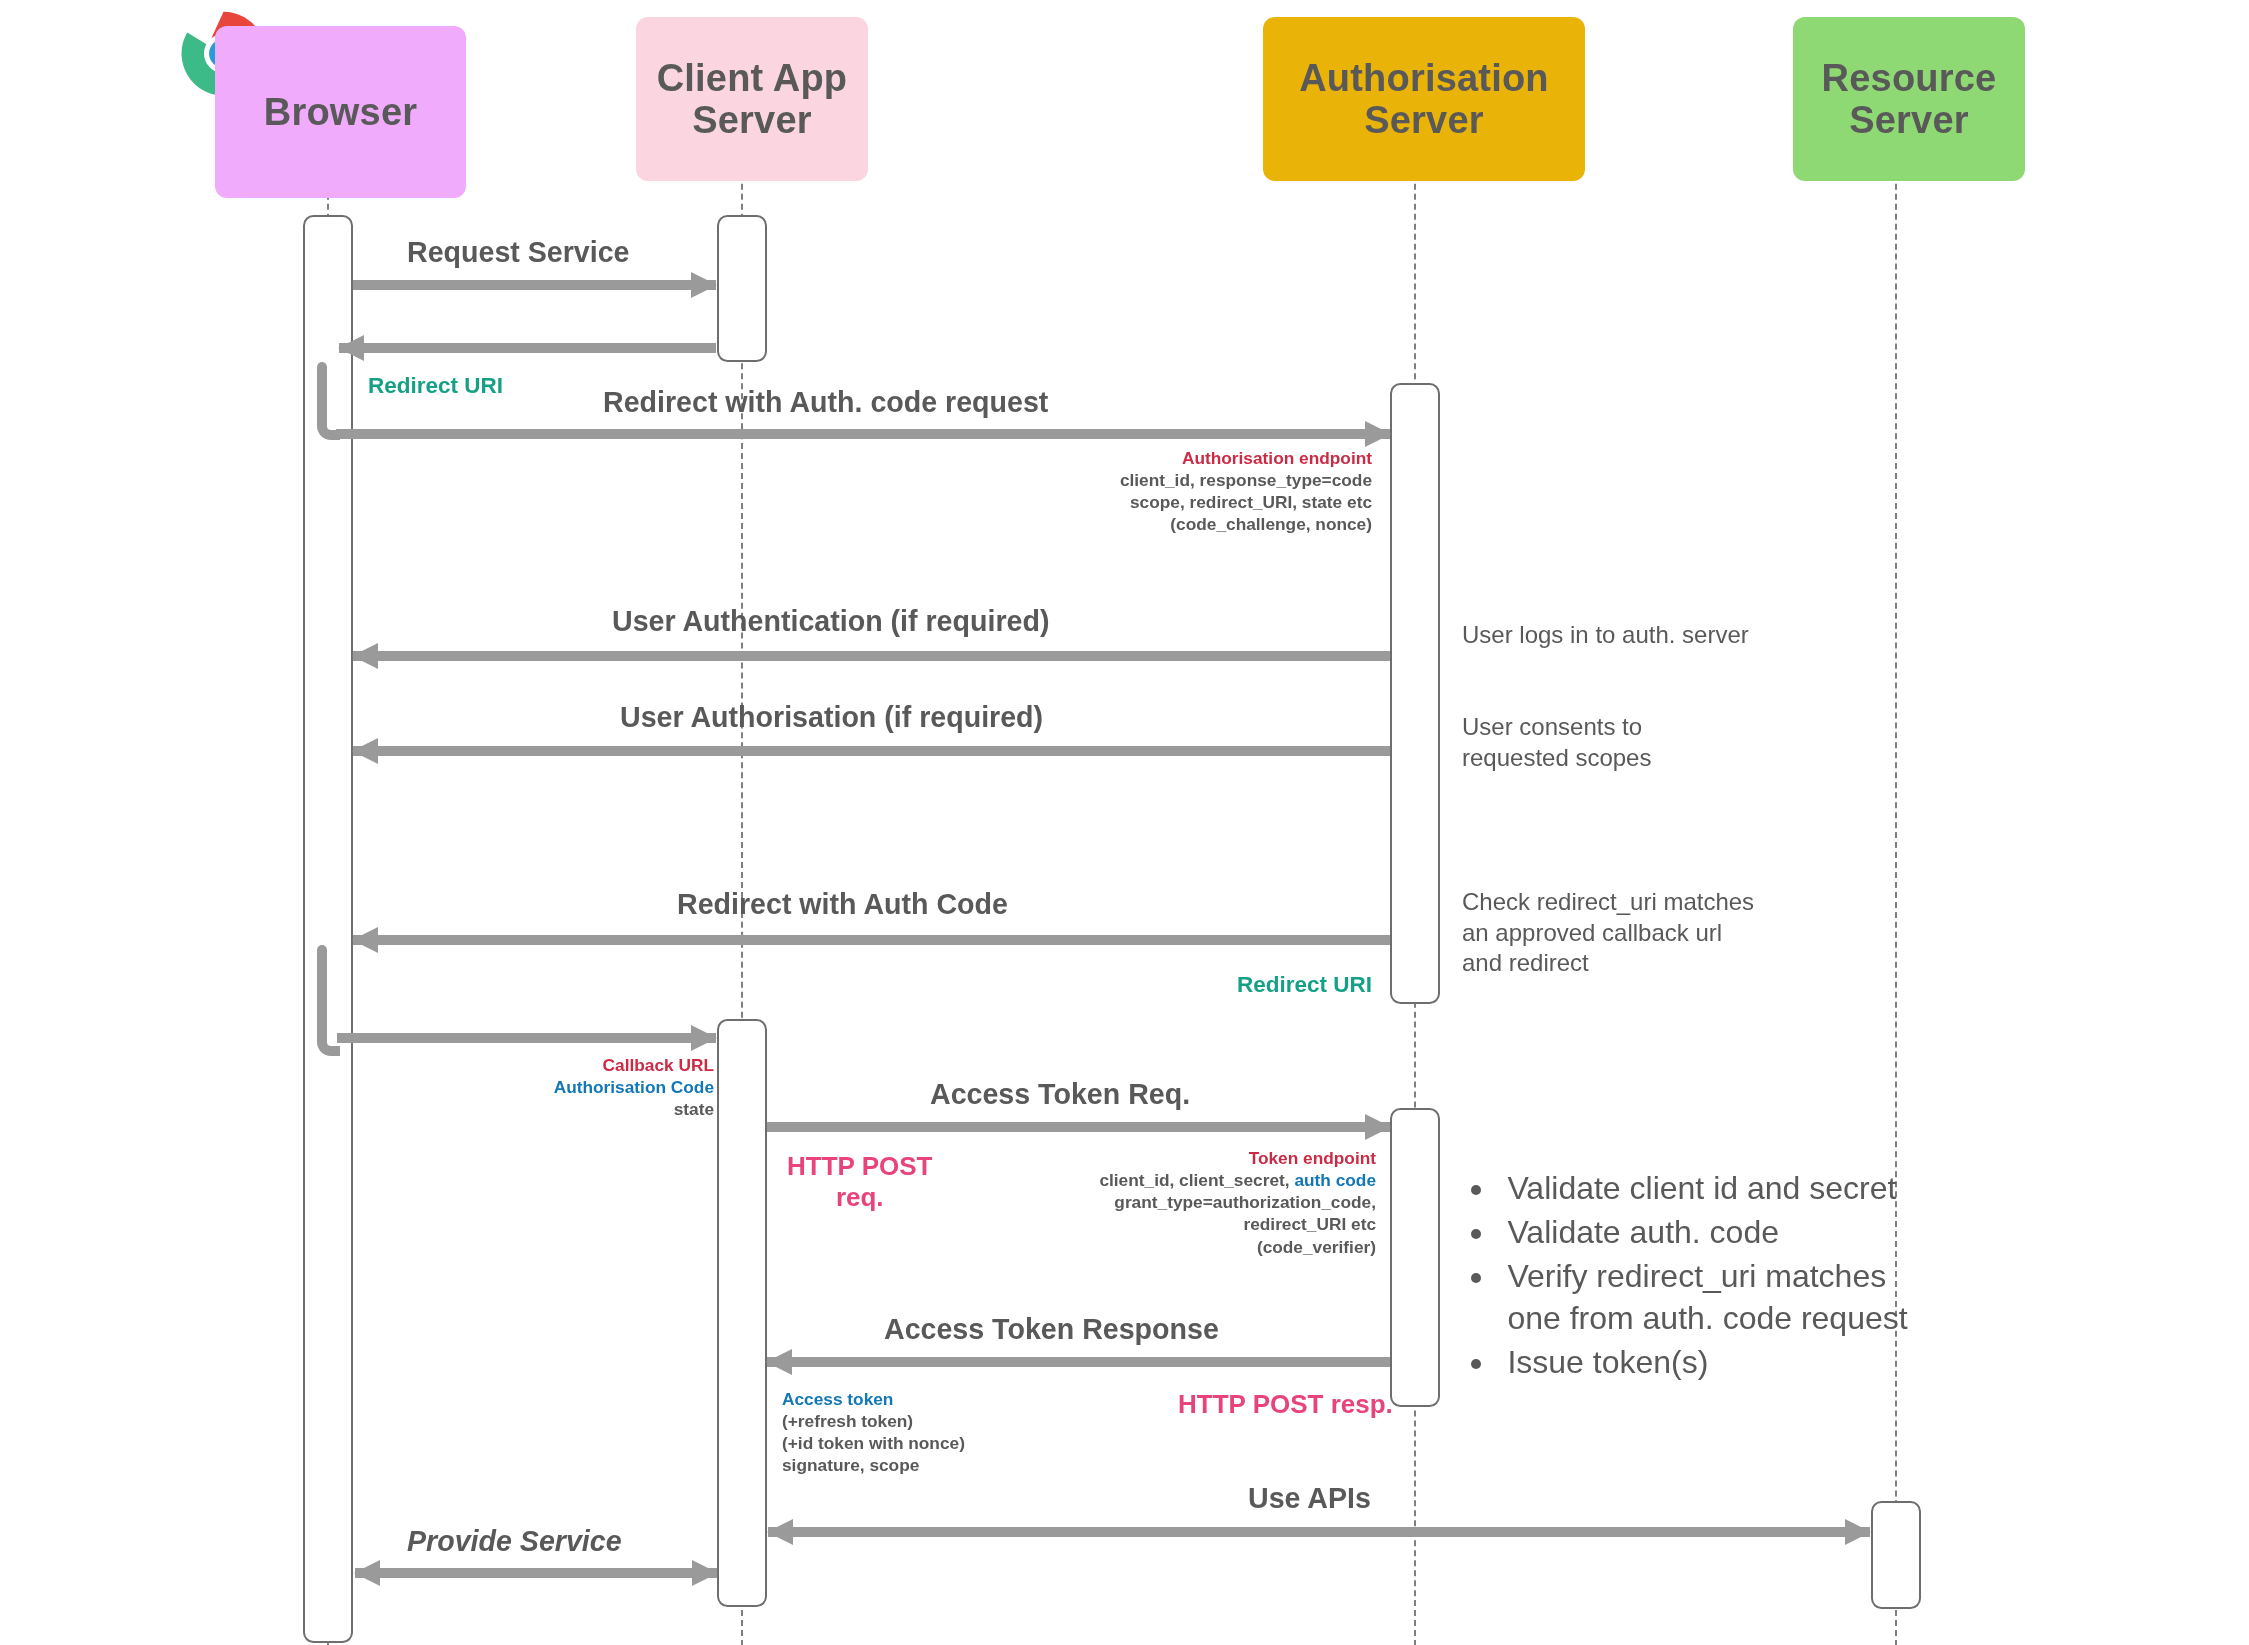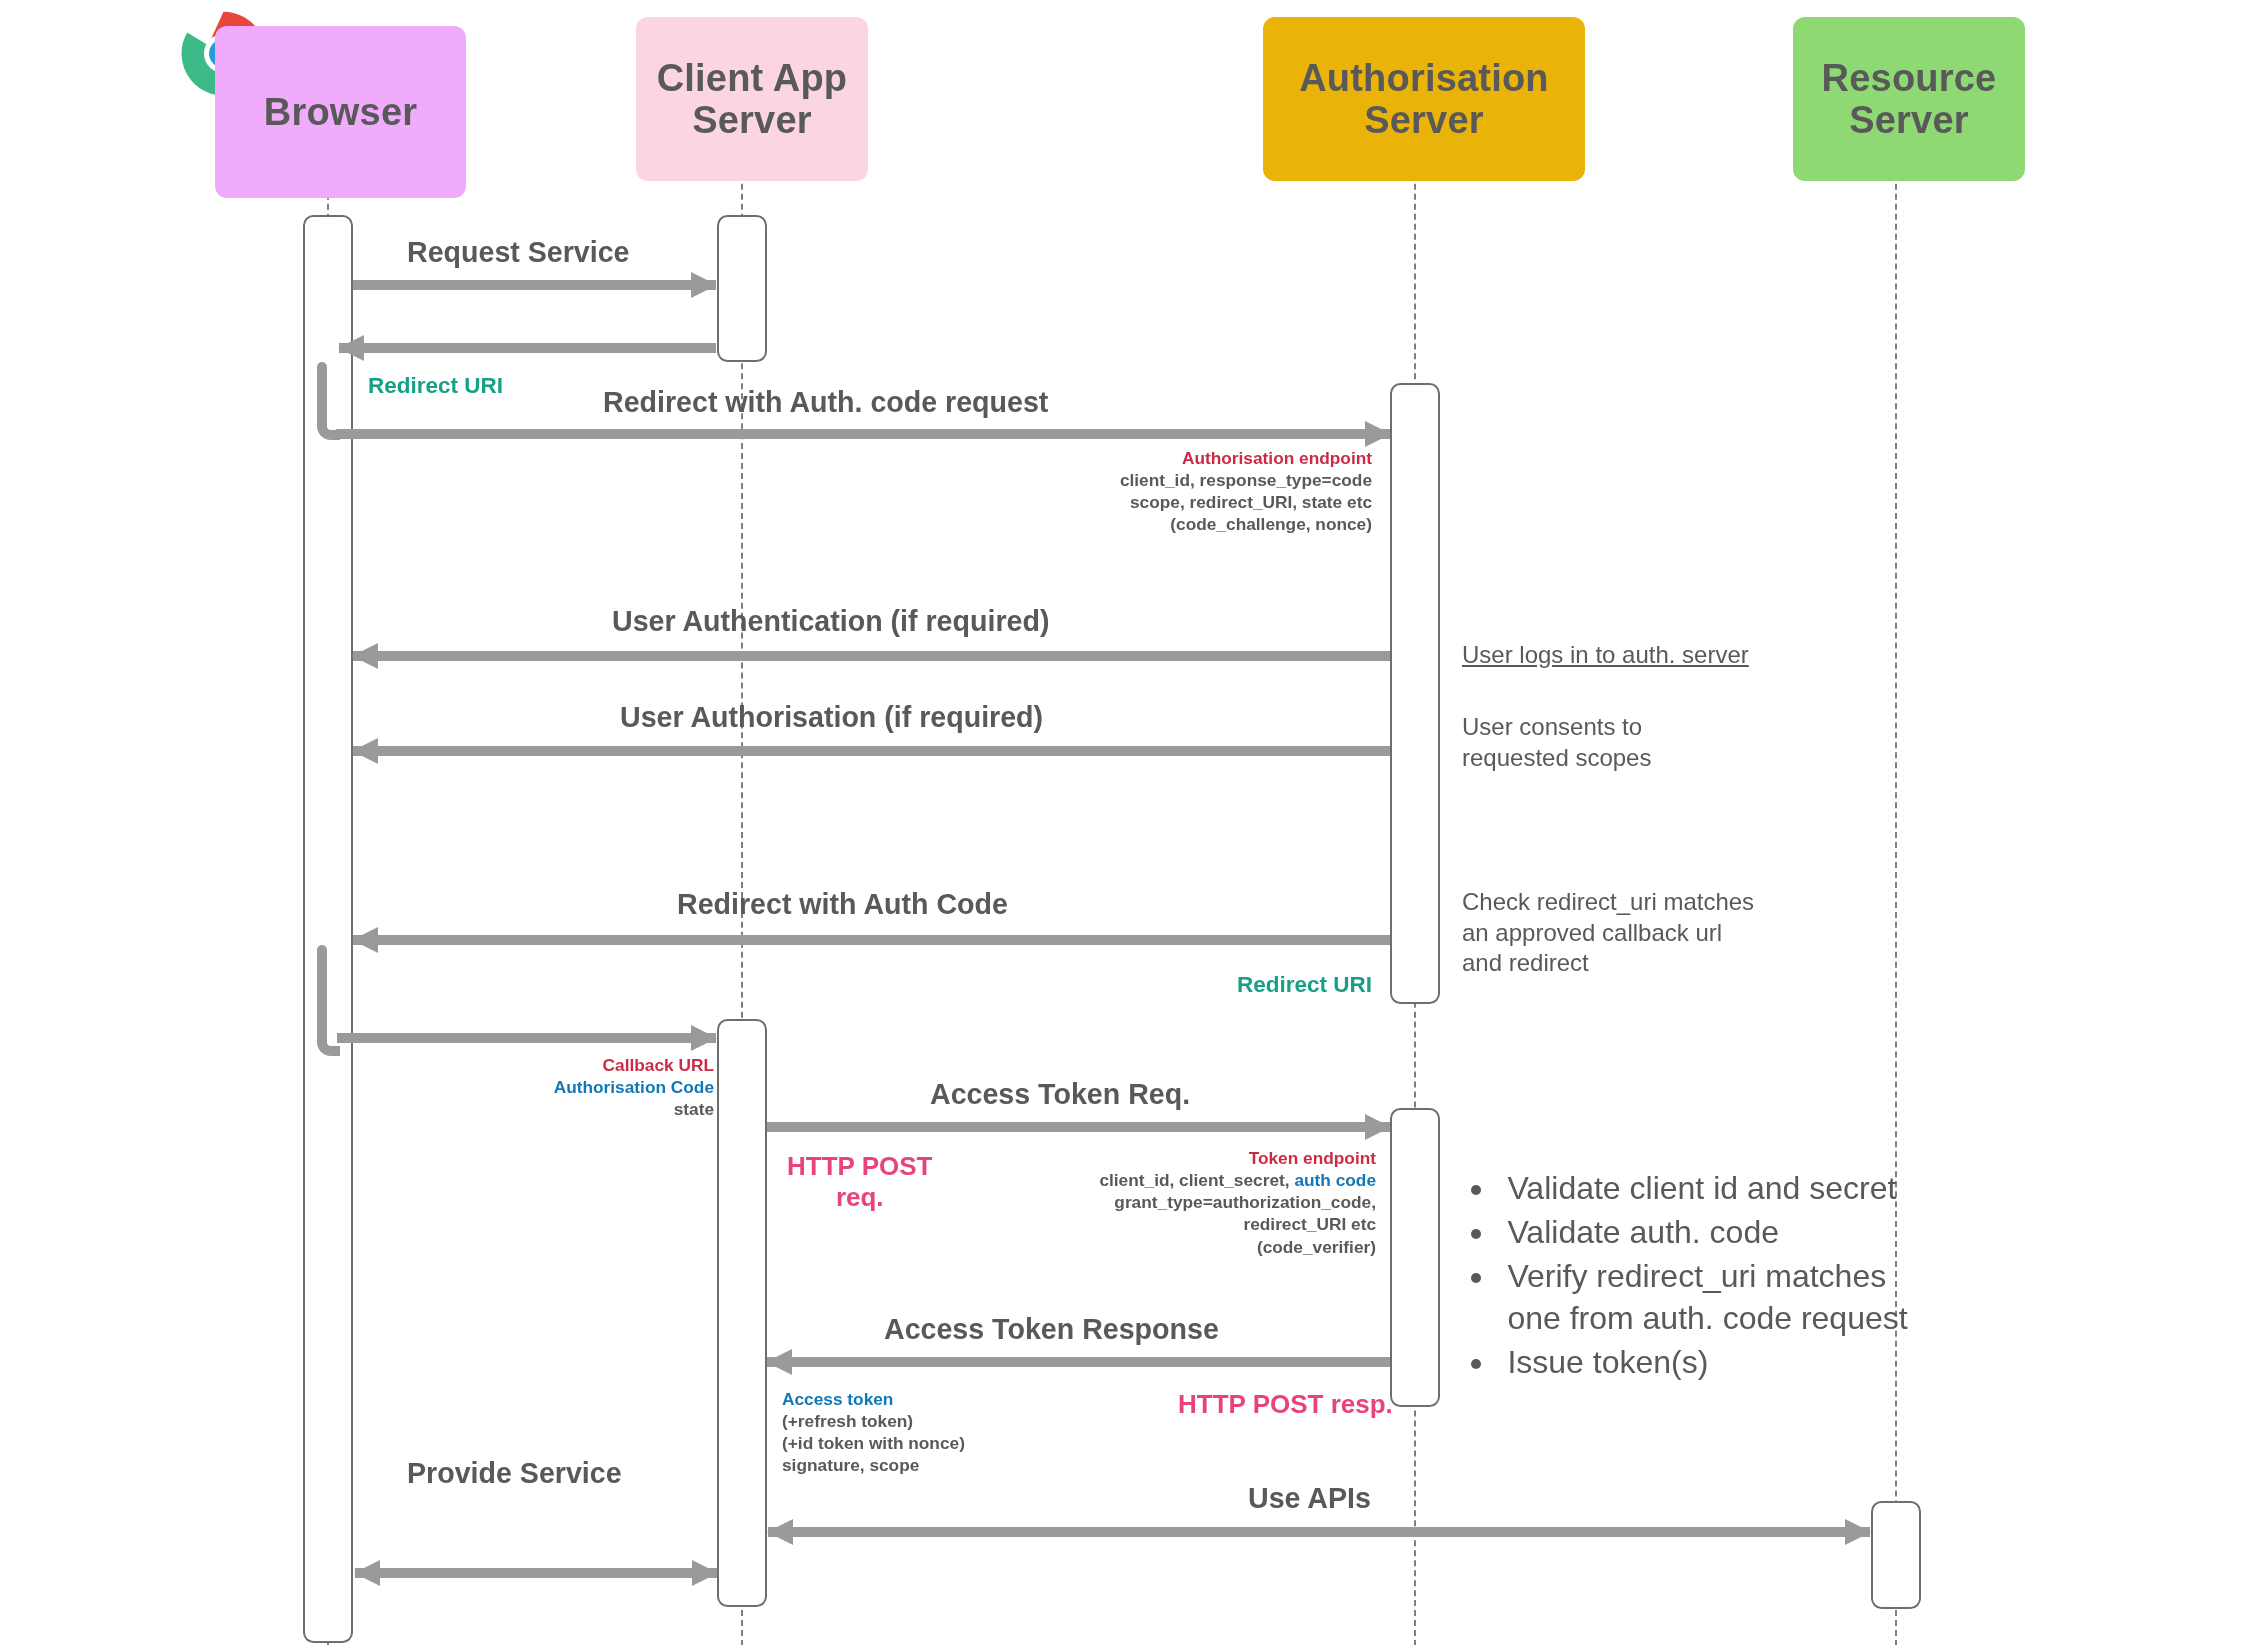--- a/index.html
+++ b/index.html
@@ -152,21 +152,21 @@
     <span class="ttl">client_id, response_type=code</span>
     <span class="ttl">scope, redirect_URI, state etc</span>
     <span class="ttl">(code_challenge, nonce)</span>
   </div>
 
   <div class="msg-label" style="left:612px;top:607px;">User Authentication (if required)</div>
   <div class="msg" style="left:353px;top:651px;width:1037px;">
     <div class="shaft"></div>
     <div class="head left"></div>
   </div>
-  <div class="note" style="left:1462px;top:640px;text-decoration:underline;">
+  <div class="note" style="left:1462px;top:620px;">
     <span class="note-line">User logs in to auth. server</span>
   </div>
 
   <div class="msg-label" style="left:620px;top:703px;">User Authorisation (if required)</div>
   <div class="msg" style="left:353px;top:746px;width:1037px;">
     <div class="shaft"></div>
     <div class="head left"></div>
   </div>
   <div class="note" style="left:1462px;top:712px;">
     <span class="note-line"> User consents to</span>
@@ -244,21 +244,21 @@
     <span class="ttl">signature, scope</span>
   </div>
 
   <div class="msg-label" style="left:1248px;top:1484px;">Use APIs</div>
   <div class="msg" style="left:768px;top:1527px;width:1102px;">
     <div class="shaft"></div>
     <div class="head right"></div>
     <div class="head left"></div>
   </div>
 
-  <div class="msg-label" style="left:407px;top:1459px;">Provide Service</div>
+  <div class="msg-label" style="left:407px;top:1527px;font-style:italic;">Provide Service</div>
   <div class="msg" style="left:355px;top:1568px;width:362px;">
     <div class="shaft"></div>
     <div class="head right"></div>
     <div class="head left"></div>
   </div>
 
 </div>
 
 
 </body></html>

